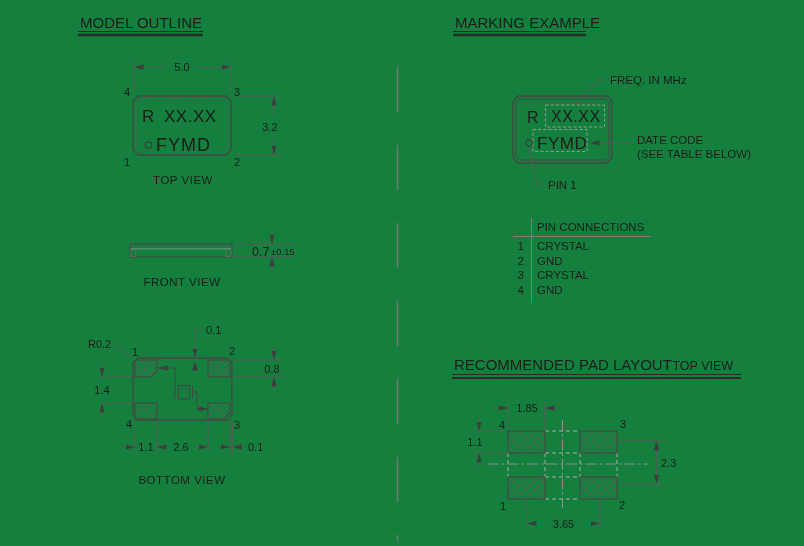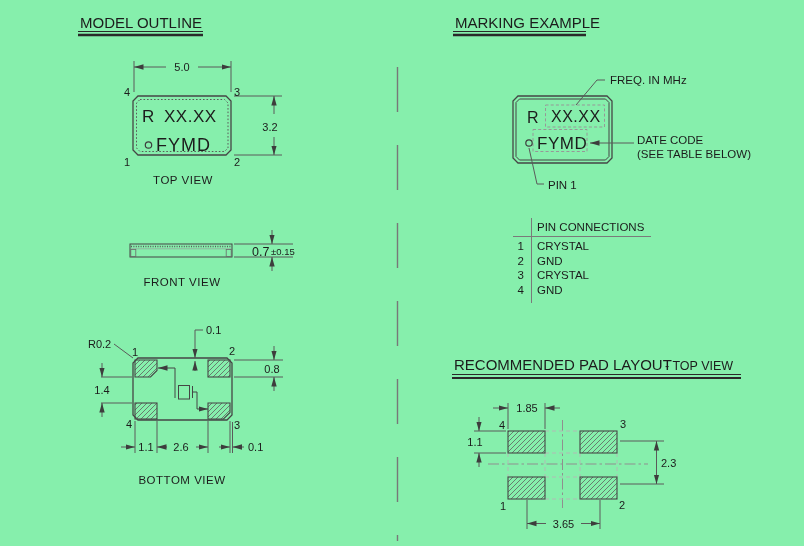--- a/index.html
+++ b/index.html
@@ -1,16 +1,16 @@
 <!DOCTYPE html>
 <html><head>
 <meta charset="utf-8">
 <style>
   html,body{margin:0;padding:0;background:#fff;}
-  #page{position:relative;width:804px;height:546px;background:#86efac;overflow:hidden;}
+  #page{position:relative;width:804px;height:546px;background:#15803d;overflow:hidden;}
   svg text{font-family:"Liberation Sans","DejaVu Sans",sans-serif;fill:#1c1c1c;}
   .t11{font-size:11px;}
   .t115{font-size:11.5px;}
   .t12{font-size:12.5px;}
   .t95{font-size:9.5px;}
   .t15{font-size:15px;}
   .t125{font-size:12.5px;}
   .mark17{font-size:17px;letter-spacing:0.5px;}
   .mark18{font-size:18px;letter-spacing:1px;}
   .mark16{font-size:16px;letter-spacing:0.5px;}

